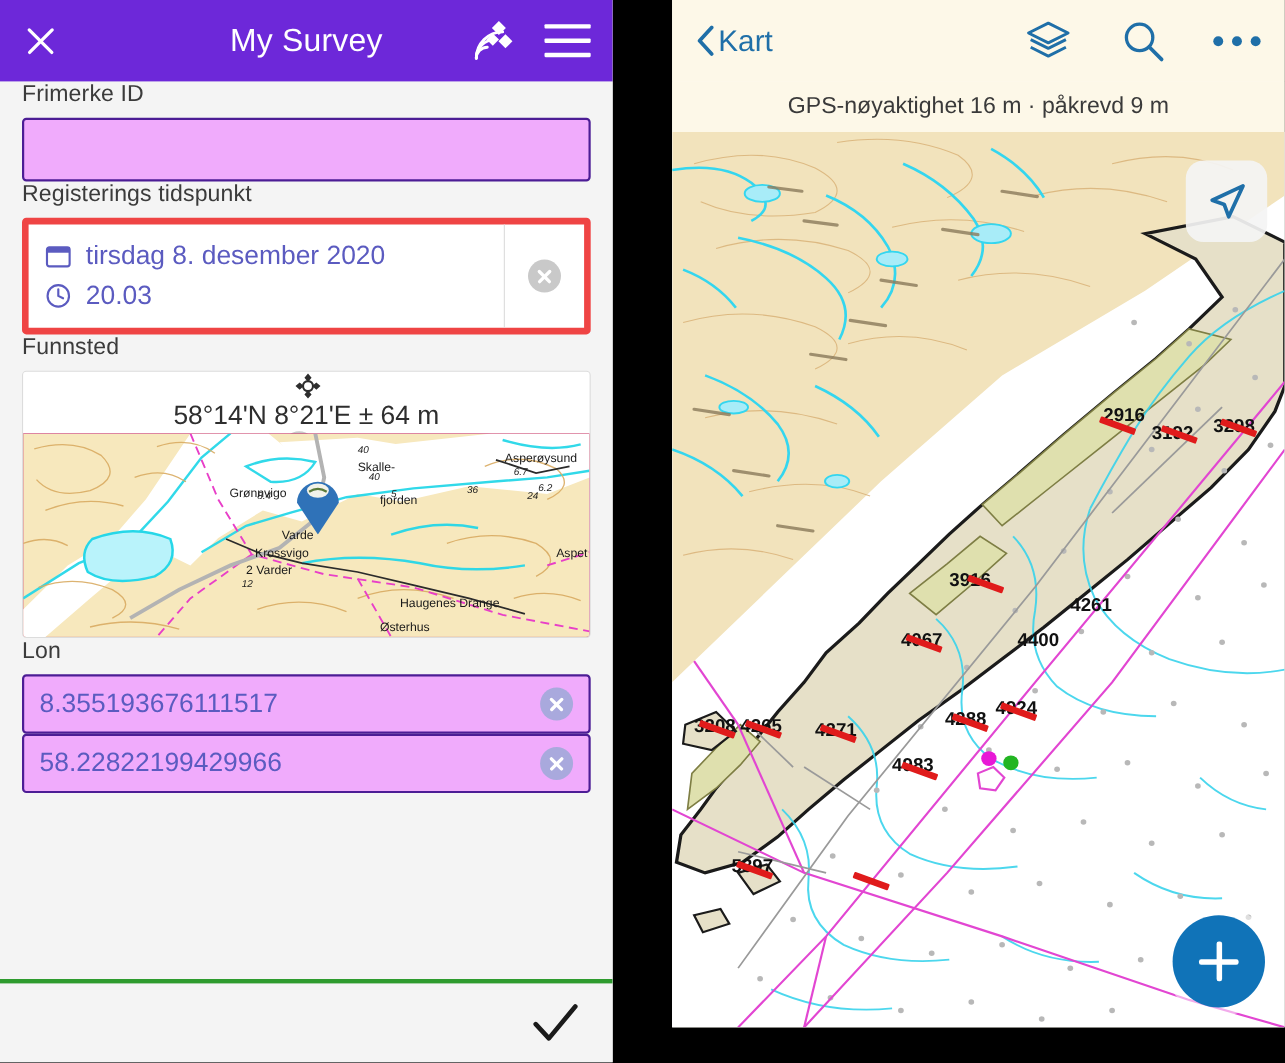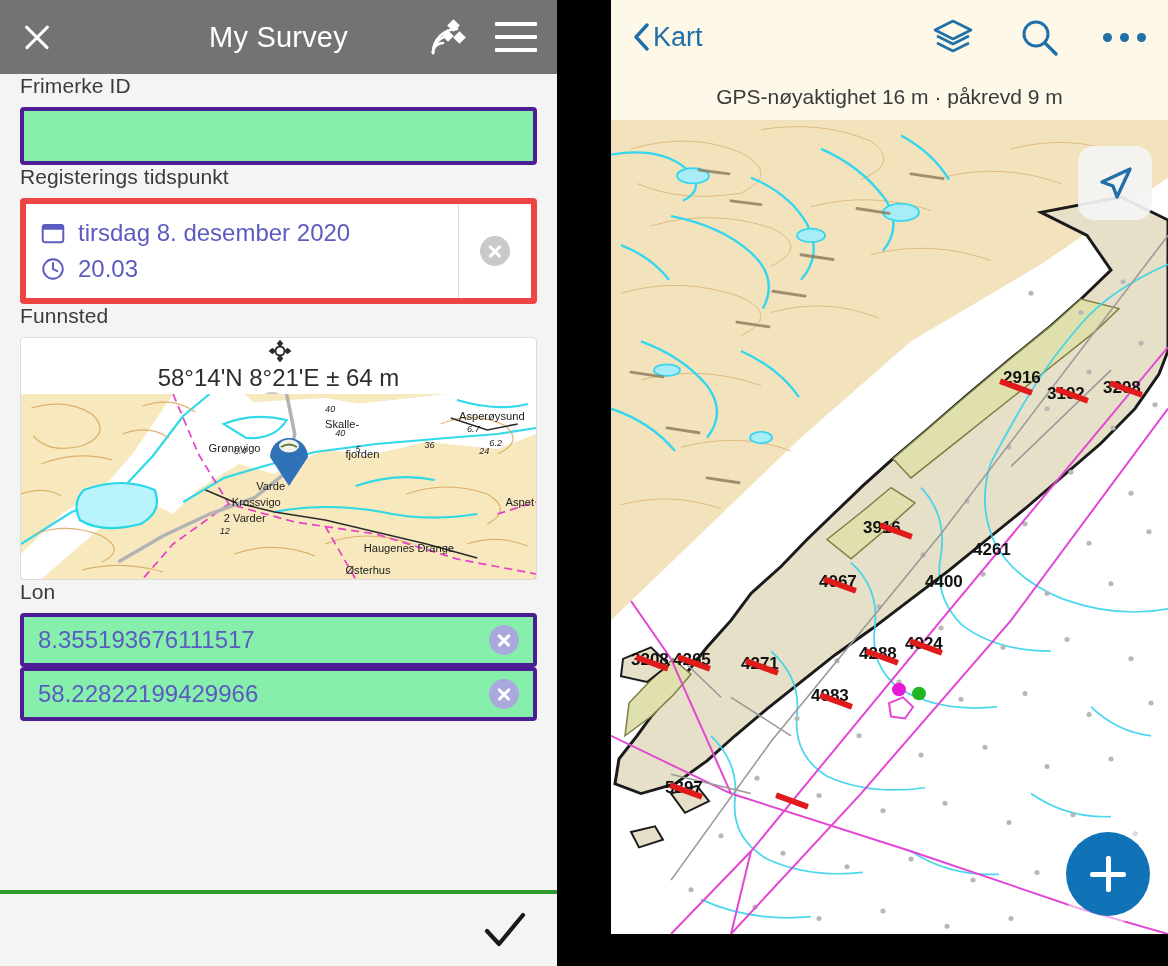--- a/index.html
+++ b/index.html
@@ -14,21 +14,21 @@
   
   .left-panel {
     position: absolute; left: 0; top: 0;
     width: 557px; height: 966px;
     background: #f4f4f4;
     display: flex; flex-direction: column;
     overflow: hidden;
   }
   .survey-header {
     height: 74px; flex: 0 0 74px;
-    background: #737373;
+    background: #6d28d9;
     display: flex; align-items: center;
     padding: 0 20px;
     position: relative;
   }
   .close-x {
     width: 34px; height: 34px; position: relative; cursor: pointer; flex: 0 0 34px;
   }
   .close-x::before, .close-x::after {
     content: ""; position: absolute; left: 1px; top: 16px;
     width: 32px; height: 2.5px; background: #fff; border-radius: 2px;
@@ -50,21 +50,21 @@
 
   .form-scroll {
     flex: 1 1 auto; overflow: hidden; padding: 0 20px;
     background: #f4f4f4;
   }
   .field { }
   .field-label {
     font-size: 21px; color: #3b3b3b; margin-bottom: 9px; letter-spacing: .1px;
   }
   .input-box {
-    background: #86efac; border: 4px solid #4c1d95; border-radius: 4px;
+    background: #f0abfc; border: 2px solid #4c1d95; border-radius: 4px;
     min-height: 54px; display: flex; align-items: center;
     position: relative;
   }
   .input-text {
     font-size: 24px; color: #5b5bc0; padding: 0 14px; flex: 1 1 auto;
     white-space: nowrap; overflow: hidden;
   }
 
   
   .clear-btn {

